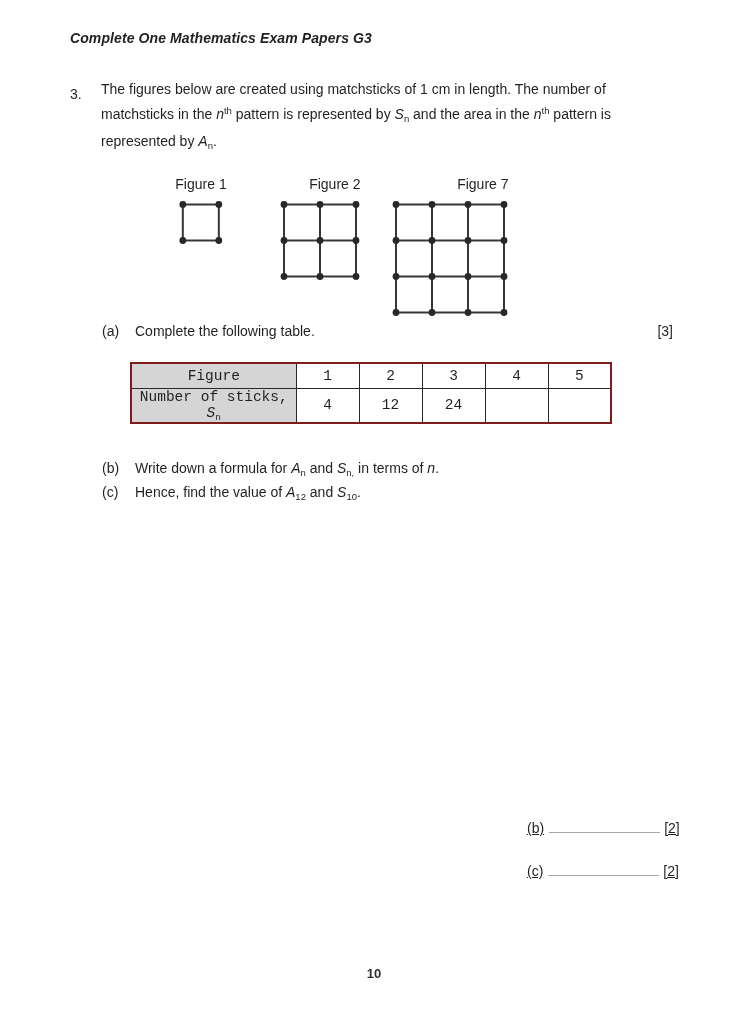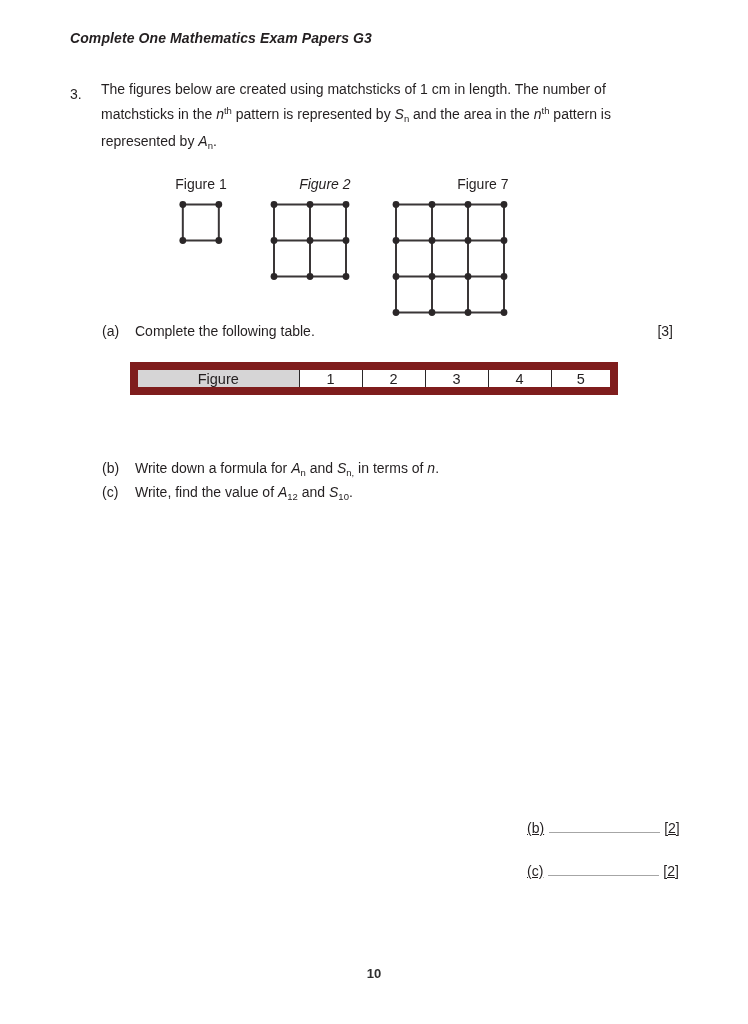--- a/index.html
+++ b/index.html
@@ -18,21 +18,21 @@
   .rt-sub{font-size:9.5px;vertical-align:-2.5px;}
   .figure{position:absolute;top:177px;transform:translateX(-50%);text-align:right;}
   .fig-label{font-size:14px;line-height:15px;margin-bottom:8px;white-space:nowrap;}
   .figure svg{display:block;margin:0 auto;}
   .part-row{position:absolute;left:0;width:748px;font-size:14px;}
   .part-label{position:absolute;left:102px;}
   .part-text{position:absolute;left:135px;white-space:nowrap;}
   .marks{position:absolute;right:75px;}
   .qtable{
     position:absolute;left:130px;top:362px;border-collapse:collapse;table-layout:fixed;
-    font-size:14.5px;border:8px solid #7f1d1d;
+    font-size:14.5px;border:2px solid #7f1d1d;font-family:Liberation Mono, monospace;
   }
   .qtable td{
     border:1.5px solid #2b2728;height:25px;padding:0;text-align:center;vertical-align:middle;
     box-sizing:border-box;overflow:hidden;
   }
   .qtable td.rowhead{background:var(--thbg,#d6d5d6);width:165px;}
   .qtable td.val{width:63px;}
   .answer-row{position:absolute;left:527px;font-size:14px;white-space:nowrap;text-decoration:underline;}
   .ans-line{
     display:inline-block;width:111px;height:15px;margin:0 4px 0 5px;
@@ -60,21 +60,21 @@
           <line x1="4.5" y1="4.5" x2="40.5" y2="4.5" stroke="#3a3637" stroke-width="2"></line>
           <line x1="4.5" y1="4.5" x2="4.5" y2="40.5" stroke="#3a3637" stroke-width="2"></line>
           <line x1="4.5" y1="40.5" x2="40.5" y2="40.5" stroke="#3a3637" stroke-width="2"></line>
           <line x1="40.5" y1="4.5" x2="40.5" y2="40.5" stroke="#3a3637" stroke-width="2"></line>
           <circle cx="4.5" cy="4.5" r="3.4" fill="#2b2728"></circle>
           <circle cx="40.5" cy="4.5" r="3.4" fill="#2b2728"></circle>
           <circle cx="4.5" cy="40.5" r="3.4" fill="#2b2728"></circle>
           <circle cx="40.5" cy="40.5" r="3.4" fill="#2b2728"></circle>
         </svg>
       </div>
-      <div class="figure" style="left: 310px; font-style: italic;">
+      <div class="figure" style="left: 320px;">
         <div class="fig-label">Figure 2</div>
         <svg width="81" height="81">
           <line x1="4.5" y1="4.5" x2="76.5" y2="4.5" stroke="#3a3637" stroke-width="2"></line>
           <line x1="4.5" y1="4.5" x2="4.5" y2="76.5" stroke="#3a3637" stroke-width="2"></line>
           <line x1="4.5" y1="40.5" x2="76.5" y2="40.5" stroke="#3a3637" stroke-width="2"></line>
           <line x1="40.5" y1="4.5" x2="40.5" y2="76.5" stroke="#3a3637" stroke-width="2"></line>
           <line x1="4.5" y1="76.5" x2="76.5" y2="76.5" stroke="#3a3637" stroke-width="2"></line>
           <line x1="76.5" y1="4.5" x2="76.5" y2="76.5" stroke="#3a3637" stroke-width="2"></line>
           <circle cx="4.5" cy="4.5" r="3.4" fill="#2b2728"></circle>
           <circle cx="40.5" cy="4.5" r="3.4" fill="#2b2728"></circle>
@@ -127,31 +127,39 @@
   <table class="qtable">
     <tbody id="table-body">
         <tr>
           <td class="rowhead"><span>Figure</span></td>
           <td class="val">1</td>
           <td class="val">2</td>
           <td class="val">3</td>
           <td class="val">4</td>
           <td class="val">5</td>
         </tr>
+        <tr>
+          <td class="rowhead"><span>Number of sticks, </span><span class="rt-i">S</span><span class="rt-sub">n</span></td>
+          <td class="val">4</td>
+          <td class="val">12</td>
+          <td class="val">24</td>
+          <td class="val"></td>
+          <td class="val"></td>
+        </tr>
       </tbody>
   </table>
 
   <div class="part-row" style="top:460px">
     <span class="part-label">(b)</span>
     <span class="part-text"><span>Write down a formula for </span><span class="rt-i">A</span><span class="rt-sub">n</span><span> and </span><span class="rt-i">S</span><span class="rt-sub">n,</span><span> in terms of </span><span class="rt-i">n</span><span>.</span></span>
   </div>
 
   <div class="part-row" style="top:484px">
     <span class="part-label">(c)</span>
-    <span class="part-text"><span>Write, find the value of </span><span class="rt-i">A</span><span class="rt-sub">12</span><span> and </span><span class="rt-i">S</span><span class="rt-sub">10</span><span>.</span></span>
+    <span class="part-text"><span>Hence, find the value of </span><span class="rt-i">A</span><span class="rt-sub">12</span><span> and </span><span class="rt-i">S</span><span class="rt-sub">10</span><span>.</span></span>
   </div>
 
   <div class="answer-row" style="top:817px">
     <span>(b)</span><span class="ans-line"></span><span>[2]</span>
   </div>
 
   <div class="answer-row" style="top:860px">
     <span>(c)</span><span class="ans-line"></span><span>[2]</span>
   </div>
 

